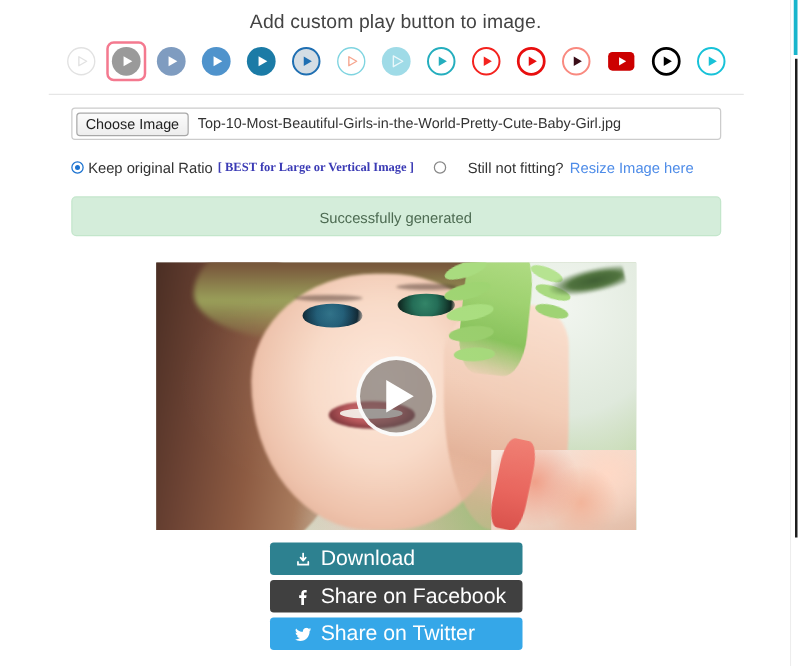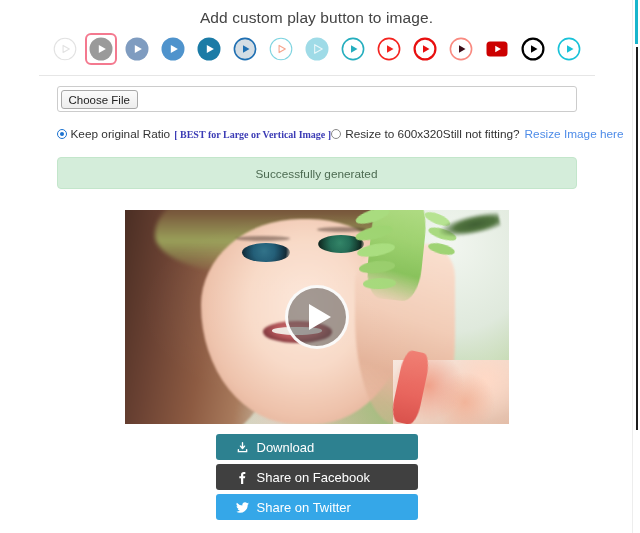--- a/index.html
+++ b/index.html
@@ -326,21 +326,21 @@
     display:flex;
     flex-direction:column;
     gap:4px;
   }
   .action-btn {
     height:26px;
     border-radius:3px;
     display:flex;
     align-items:center;
     color:#fff;
-    font-size:13px;
+    font-size:17px;
     padding-left:19px;
     cursor:pointer;
     border:0;
     font-family:"Liberation Sans", sans-serif;
     text-align:left;
   }
   .action-btn .ico {
     width:15px;
     display:inline-flex;
     justify-content:center;
@@ -476,30 +476,30 @@
           <path d="M11 9.25 L17.5 13 L11 16.75 Z" fill="#18c2d8"></path>
         </svg>
       </div>
     </div>
 
   <div class="divider"></div>
 
   <div class="form-wrap">
 
     <div class="file-row">
-      <button class="choose-btn">Choose File</button>
+      <button class="choose-btn">Choose Image</button>
+      <span class="file-name">Top-10-Most-Beautiful-Girls-in-the-World-Pretty-Cute-Baby-Girl.jpg</span>
     </div>
 
     <div class="opts-row">
       <span class="radio checked"></span>
       <span class="opt-label">Keep original Ratio</span>
       <span class="best-note">[ BEST for Large or Vertical Image ]</span>
       <span class="spacer-a"></span>
       <span class="radio"></span>
-      <span class="opt-label">Resize to 600x320</span>
       <span class="spacer-b"></span>
       <span class="still-text">Still not fitting?</span>
       <a class="resize-link" href="#">Resize Image here</a>
     </div>
 
 
     <div class="alert-success">Successfully generated</div>
   </div>
 
   <div class="preview-wrap">

